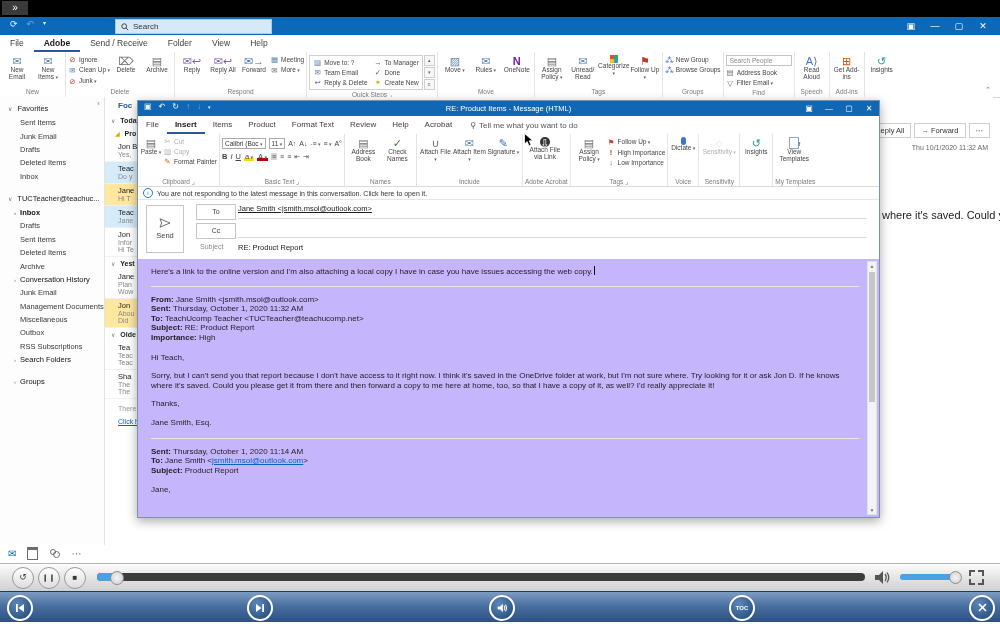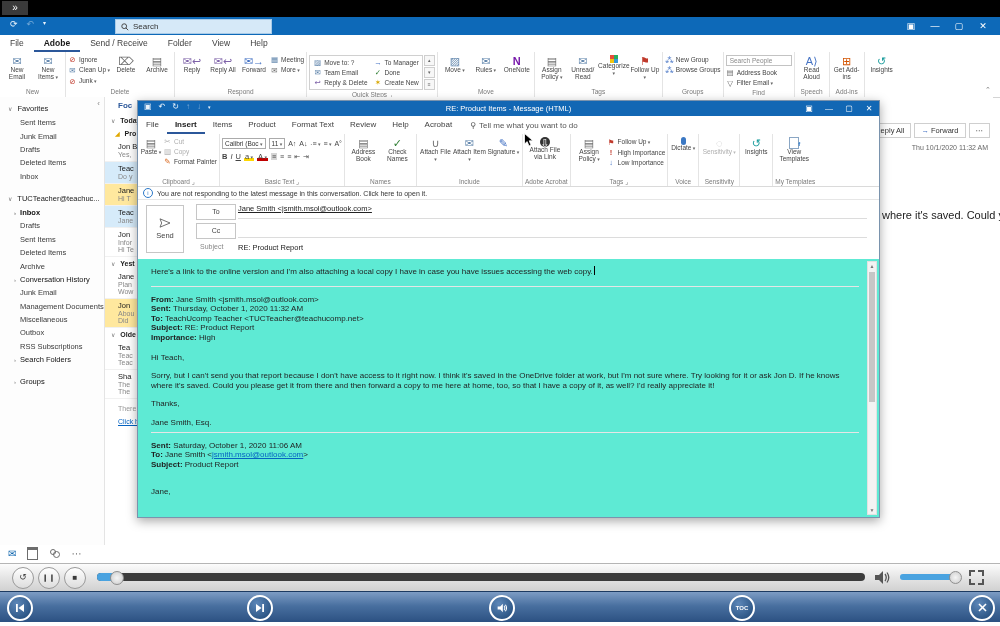--- a/index.html
+++ b/index.html
@@ -147,21 +147,21 @@
   #send-btn{position:absolute;left:8px;top:5px;width:36px;height:46px;border:1px solid #c6c6c6;
             display:flex;flex-direction:column;align-items:center;justify-content:center;gap:3px;
             font-size:7.5px;color:#444;}
   .fld-btn{position:absolute;left:58px;width:38px;height:14px;border:1px solid #c6c6c6;font-size:7px;
            color:#444;text-align:center;line-height:14px;}
   .fld-line{position:absolute;left:100px;right:12px;border-bottom:1px solid #dcdcdc;height:14px;
             font-size:7.5px;color:#222;}
   #to-value{text-decoration:underline;}
   #subj-label{position:absolute;left:62px;top:43px;font-size:7px;color:#888;}
   #subj-value{position:absolute;left:100px;top:43px;font-size:7.5px;color:#222;}
-  #cw-body{position:absolute;left:0;top:158px;width:100%;height:258px;background:#5eead4;overflow:hidden;
+  #cw-body{position:absolute;left:0;top:158px;width:100%;height:258px;background:#c4b5fd;overflow:hidden;
            padding:7px 20px 0 13px;box-sizing:border-box;font-size:8px;color:#1f1f1f;line-height:9.6px;}
   #cw-body p{margin:0 0 9px 0;}
   #cw-body .qline b{color:#1f1f1f;}
   #cw-body hr{border:none;border-top:1px solid #e6e6e6;margin:0 0 8px 0;}
   #cw-body a{color:#0563c1;text-decoration:underline;}
   .caret{display:inline-block;width:1px;height:9px;background:#000;vertical-align:-1px;margin-left:1px;}
   #cw-scroll{position:absolute;right:2px;top:160px;width:10px;height:254px;background:#f3f3f3;
              border:1px solid #e2e2e2;box-sizing:border-box;}
   #cw-scroll .arr{position:absolute;left:0;width:8px;font-size:5px;color:#777;text-align:center;}
   #cw-scroll .thumb{position:absolute;left:1px;top:10px;width:6px;height:130px;background:#c6c6c6;}
@@ -780,27 +780,27 @@
       <p><span>Here's a link to the online version and I'm also attaching a local copy I have in case you have issues accessing the web copy.</span><span class="caret"></span></p>
       <hr>
       <div class="qline"><b>From:</b><span> Jane Smith &lt;jsmith.msol@outlook.com&gt;</span></div>
       <div class="qline"><b>Sent:</b><span> Thursday, October 1, 2020 11:32 AM</span></div>
       <div class="qline"><b>To:</b><span> TeachUcomp Teacher &lt;TUCTeacher@teachucomp.net&gt;</span></div>
       <div class="qline"><b>Subject:</b><span> RE: Product Report</span></div>
       <div class="qline" style="margin-bottom:10px;"><b>Importance:</b><span> High</span></div>
       <p>Hi Teach,</p>
       <p>Sorry, but I can't send you that report because I don't have access to it right now. I think it's saved in the OneDrive folder at work, but I'm not sure where. Try looking for it or ask Jon D. If he knows where it's saved. Could you please get it from there and then forward a copy to me here at home, too, so that I have a copy of it, as well? I'd really appreciate it!</p>
       <p>Thanks,</p>
-      <p style="margin-bottom:4px;">Jane Smith, Esq.</p>
+      <p style="margin-bottom:10px;">Jane Smith, Esq.</p>
       <hr>
-      <div class="qline"><b>Sent:</b><span> Saturday, October 1, 2020 11:06 AM</span></div>
+      <div class="qline"><b>Sent:</b><span> Thursday, October 1, 2020 11:14 AM</span></div>
       <div class="qline">
         <b>To:</b><span> Jane Smith &lt;</span><a>jsmith.msol@outlook.com</a><span>&gt;</span>
       </div>
-      <div class="qline" style="margin-bottom:18px;"><b>Subject:</b><span> Product Report</span></div>
+      <div class="qline" style="margin-bottom:10px;"><b>Subject:</b><span> Product Report</span></div>
       <p>Jane,</p>
     </div>
 
     <div id="cw-scroll">
       <span class="arr" style="top:1px;">▲</span>
       <span class="thumb"></span>
       <span class="arr" style="bottom:1px;">▼</span>
     </div>
   </div>
 

